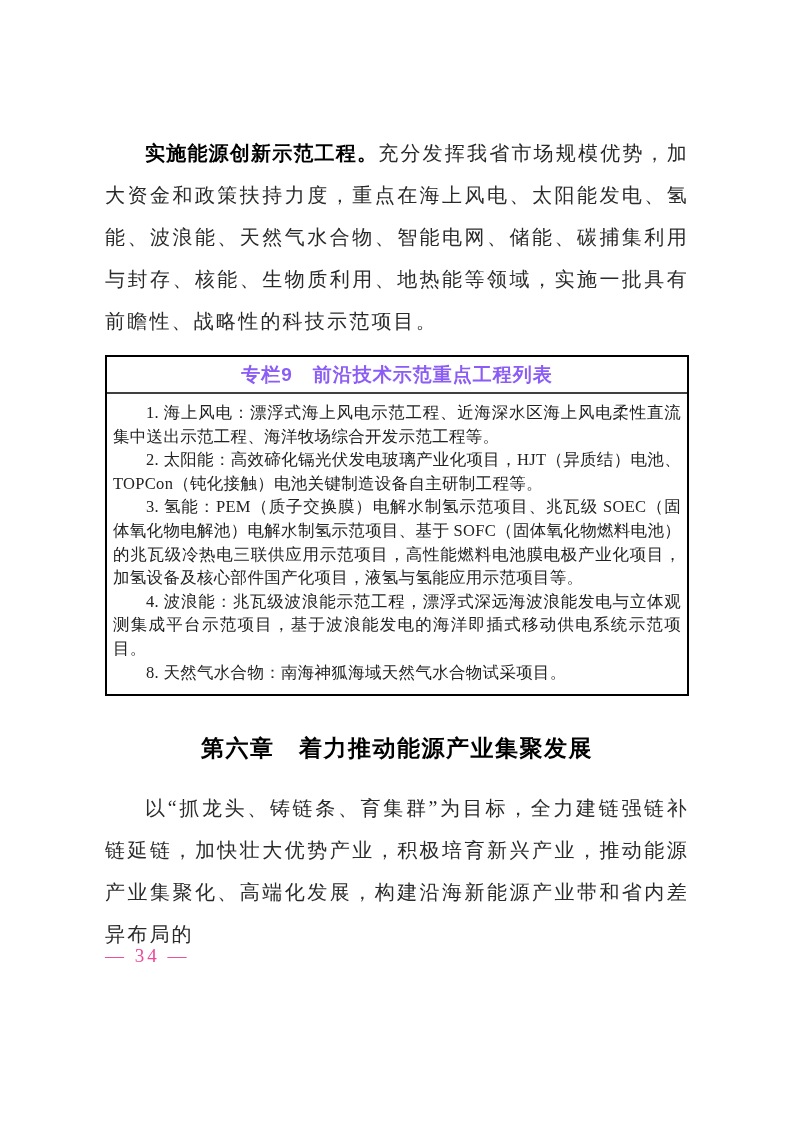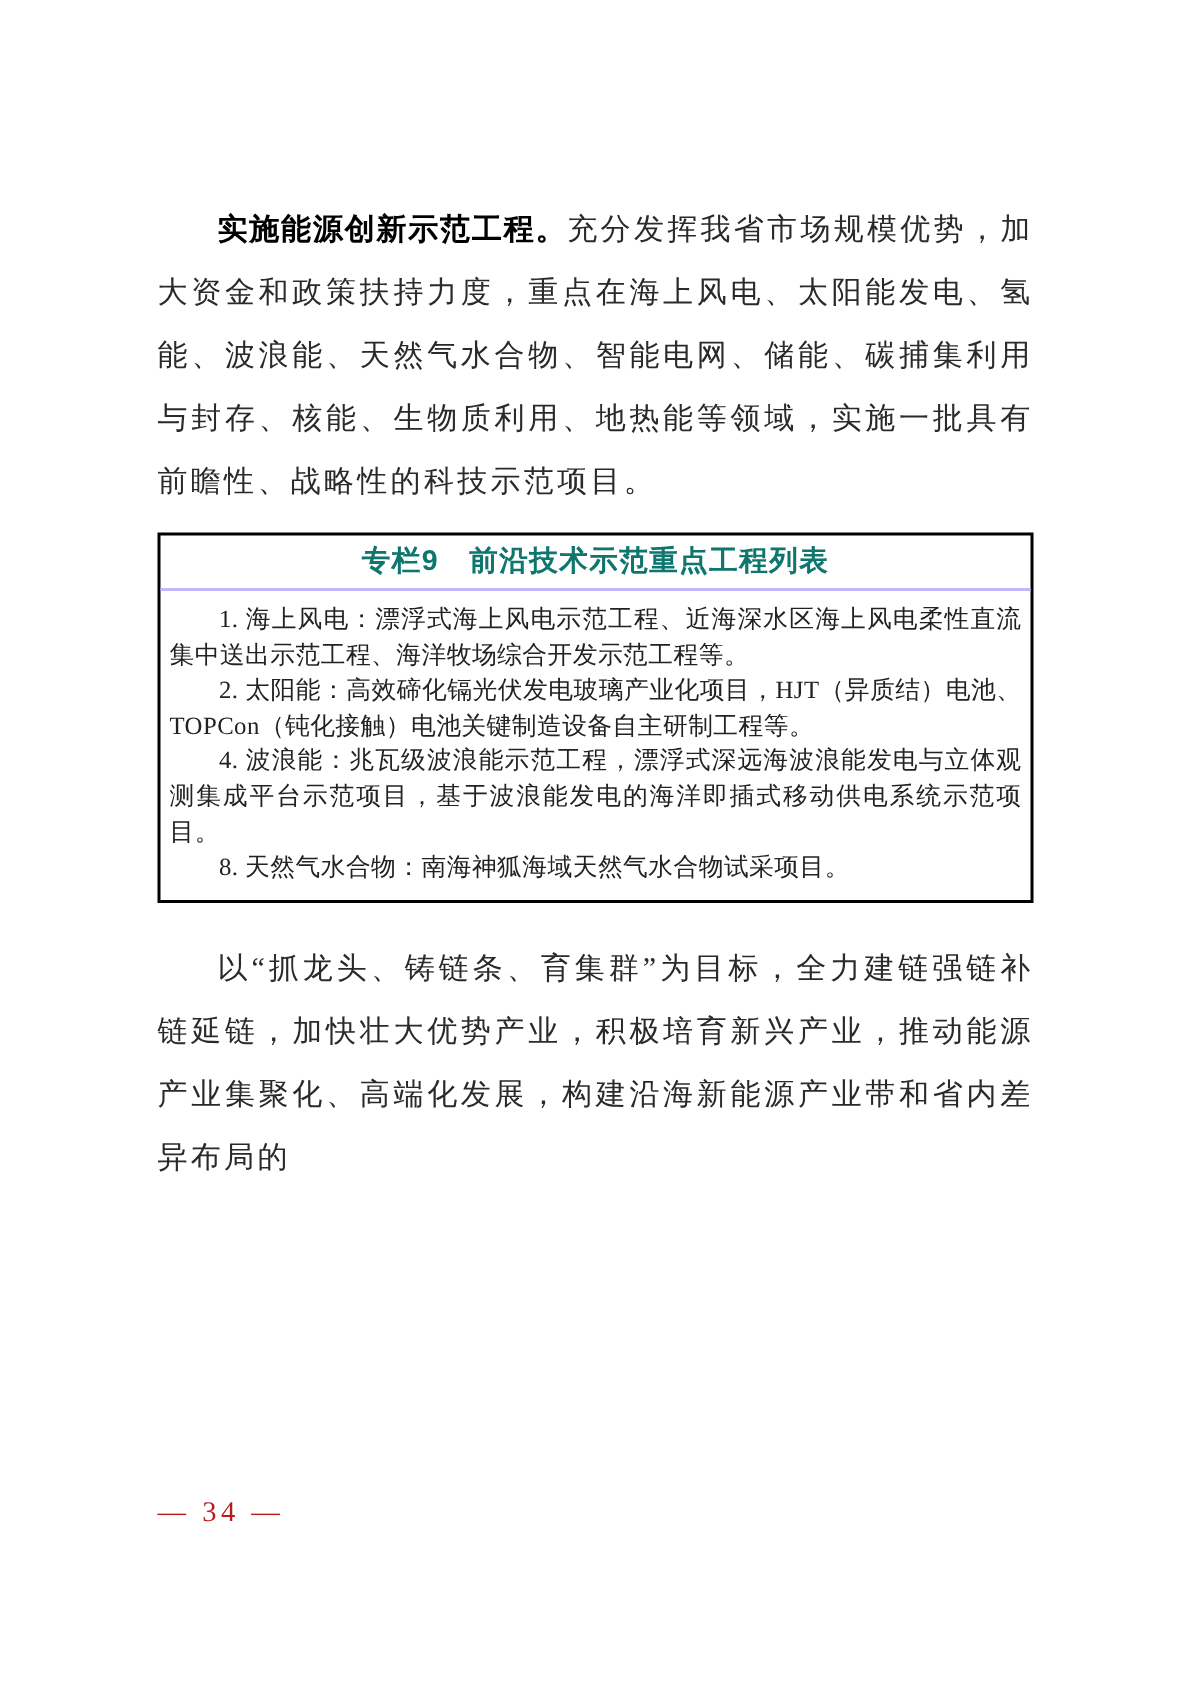--- a/index.html
+++ b/index.html
@@ -45,22 +45,22 @@
     margin-top: 13px;
     border: 2px solid #000000;
   }
   .column-box-title {
     text-align: center;
     font-weight: bold;
     font-family: "Liberation Sans", "DejaVu Sans", sans-serif;
     font-size: 19px;
     line-height: 24px;
     padding: 6px 0 5px 0;
-    border-bottom: 2px solid #c4b5fd;
-    color: #0f766e;
+    border-bottom: 2px solid #404040;
+    color: #8b5cf6;
     letter-spacing: 1px;
   }
   .column-box-body {
     padding: 7px 6px 10px 6px;
   }
   .box-item {
     font-size: 16.5px;
     line-height: 23.6px;
     text-align: justify;
     text-indent: 2em;
@@ -76,43 +76,45 @@
     line-height: 30px;
     color: #000000;
     letter-spacing: 1.5px;
   }
   
   .para-2 { margin-top: 23px; }
   
   .page-footer {
     position: absolute;
     left: 105px;
-    top: 998px;
+    top: 945px;
     font-size: 19px;
     letter-spacing: 3px;
-    color: #b91c1c;
+    color: #ec4899;
   }
 </style>
 </head>
 <body>
 
 <div class="page">
   <div class="content">
 
     <p class="body-para"><span class="lead">实施能源创新示范工程。</span><span>充分发挥我省市场规模优势，加大资金和政策扶持力度，重点在海上风电、太阳能发电、氢能、波浪能、天然气水合物、智能电网、储能、碳捕集利用与封存、核能、生物质利用、地热能等领域，实施一批具有前瞻性、战略性的科技示范项目。</span></p>
 
     <div class="column-box">
       <div class="column-box-title">专栏9　前沿技术示范重点工程列表</div>
       <div class="column-box-body">
         <p class="box-item">1. 海上风电：漂浮式海上风电示范工程、近海深水区海上风电柔性直流集中送出示范工程、海洋牧场综合开发示范工程等。</p>
         <p class="box-item">2. 太阳能：高效碲化镉光伏发电玻璃产业化项目，HJT（异质结）电池、TOPCon（钝化接触）电池关键制造设备自主研制工程等。</p>
+        <p class="box-item">3. 氢能：PEM（质子交换膜）电解水制氢示范项目、兆瓦级 SOEC（固体氧化物电解池）电解水制氢示范项目、基于 SOFC（固体氧化物燃料电池）的兆瓦级冷热电三联供应用示范项目，高性能燃料电池膜电极产业化项目，加氢设备及核心部件国产化项目，液氢与氢能应用示范项目等。</p>
         <p class="box-item">4. 波浪能：兆瓦级波浪能示范工程，漂浮式深远海波浪能发电与立体观测集成平台示范项目，基于波浪能发电的海洋即插式移动供电系统示范项目。</p>
         <p class="box-item">8. 天然气水合物：南海神狐海域天然气水合物试采项目。</p>
       </div>
     </div>
 
+    <h1 class="chapter-heading">第六章　着力推动能源产业集聚发展</h1>
 
     <p class="body-para para-2">以“抓龙头、铸链条、育集群”为目标，全力建链强链补链延链，加快壮大优势产业，积极培育新兴产业，推动能源产业集聚化、高端化发展，构建沿海新能源产业带和省内差异布局的</p>
 
   </div>
 
   <div class="page-footer">— 34 —</div>
 </div>
 
 </body></html>

